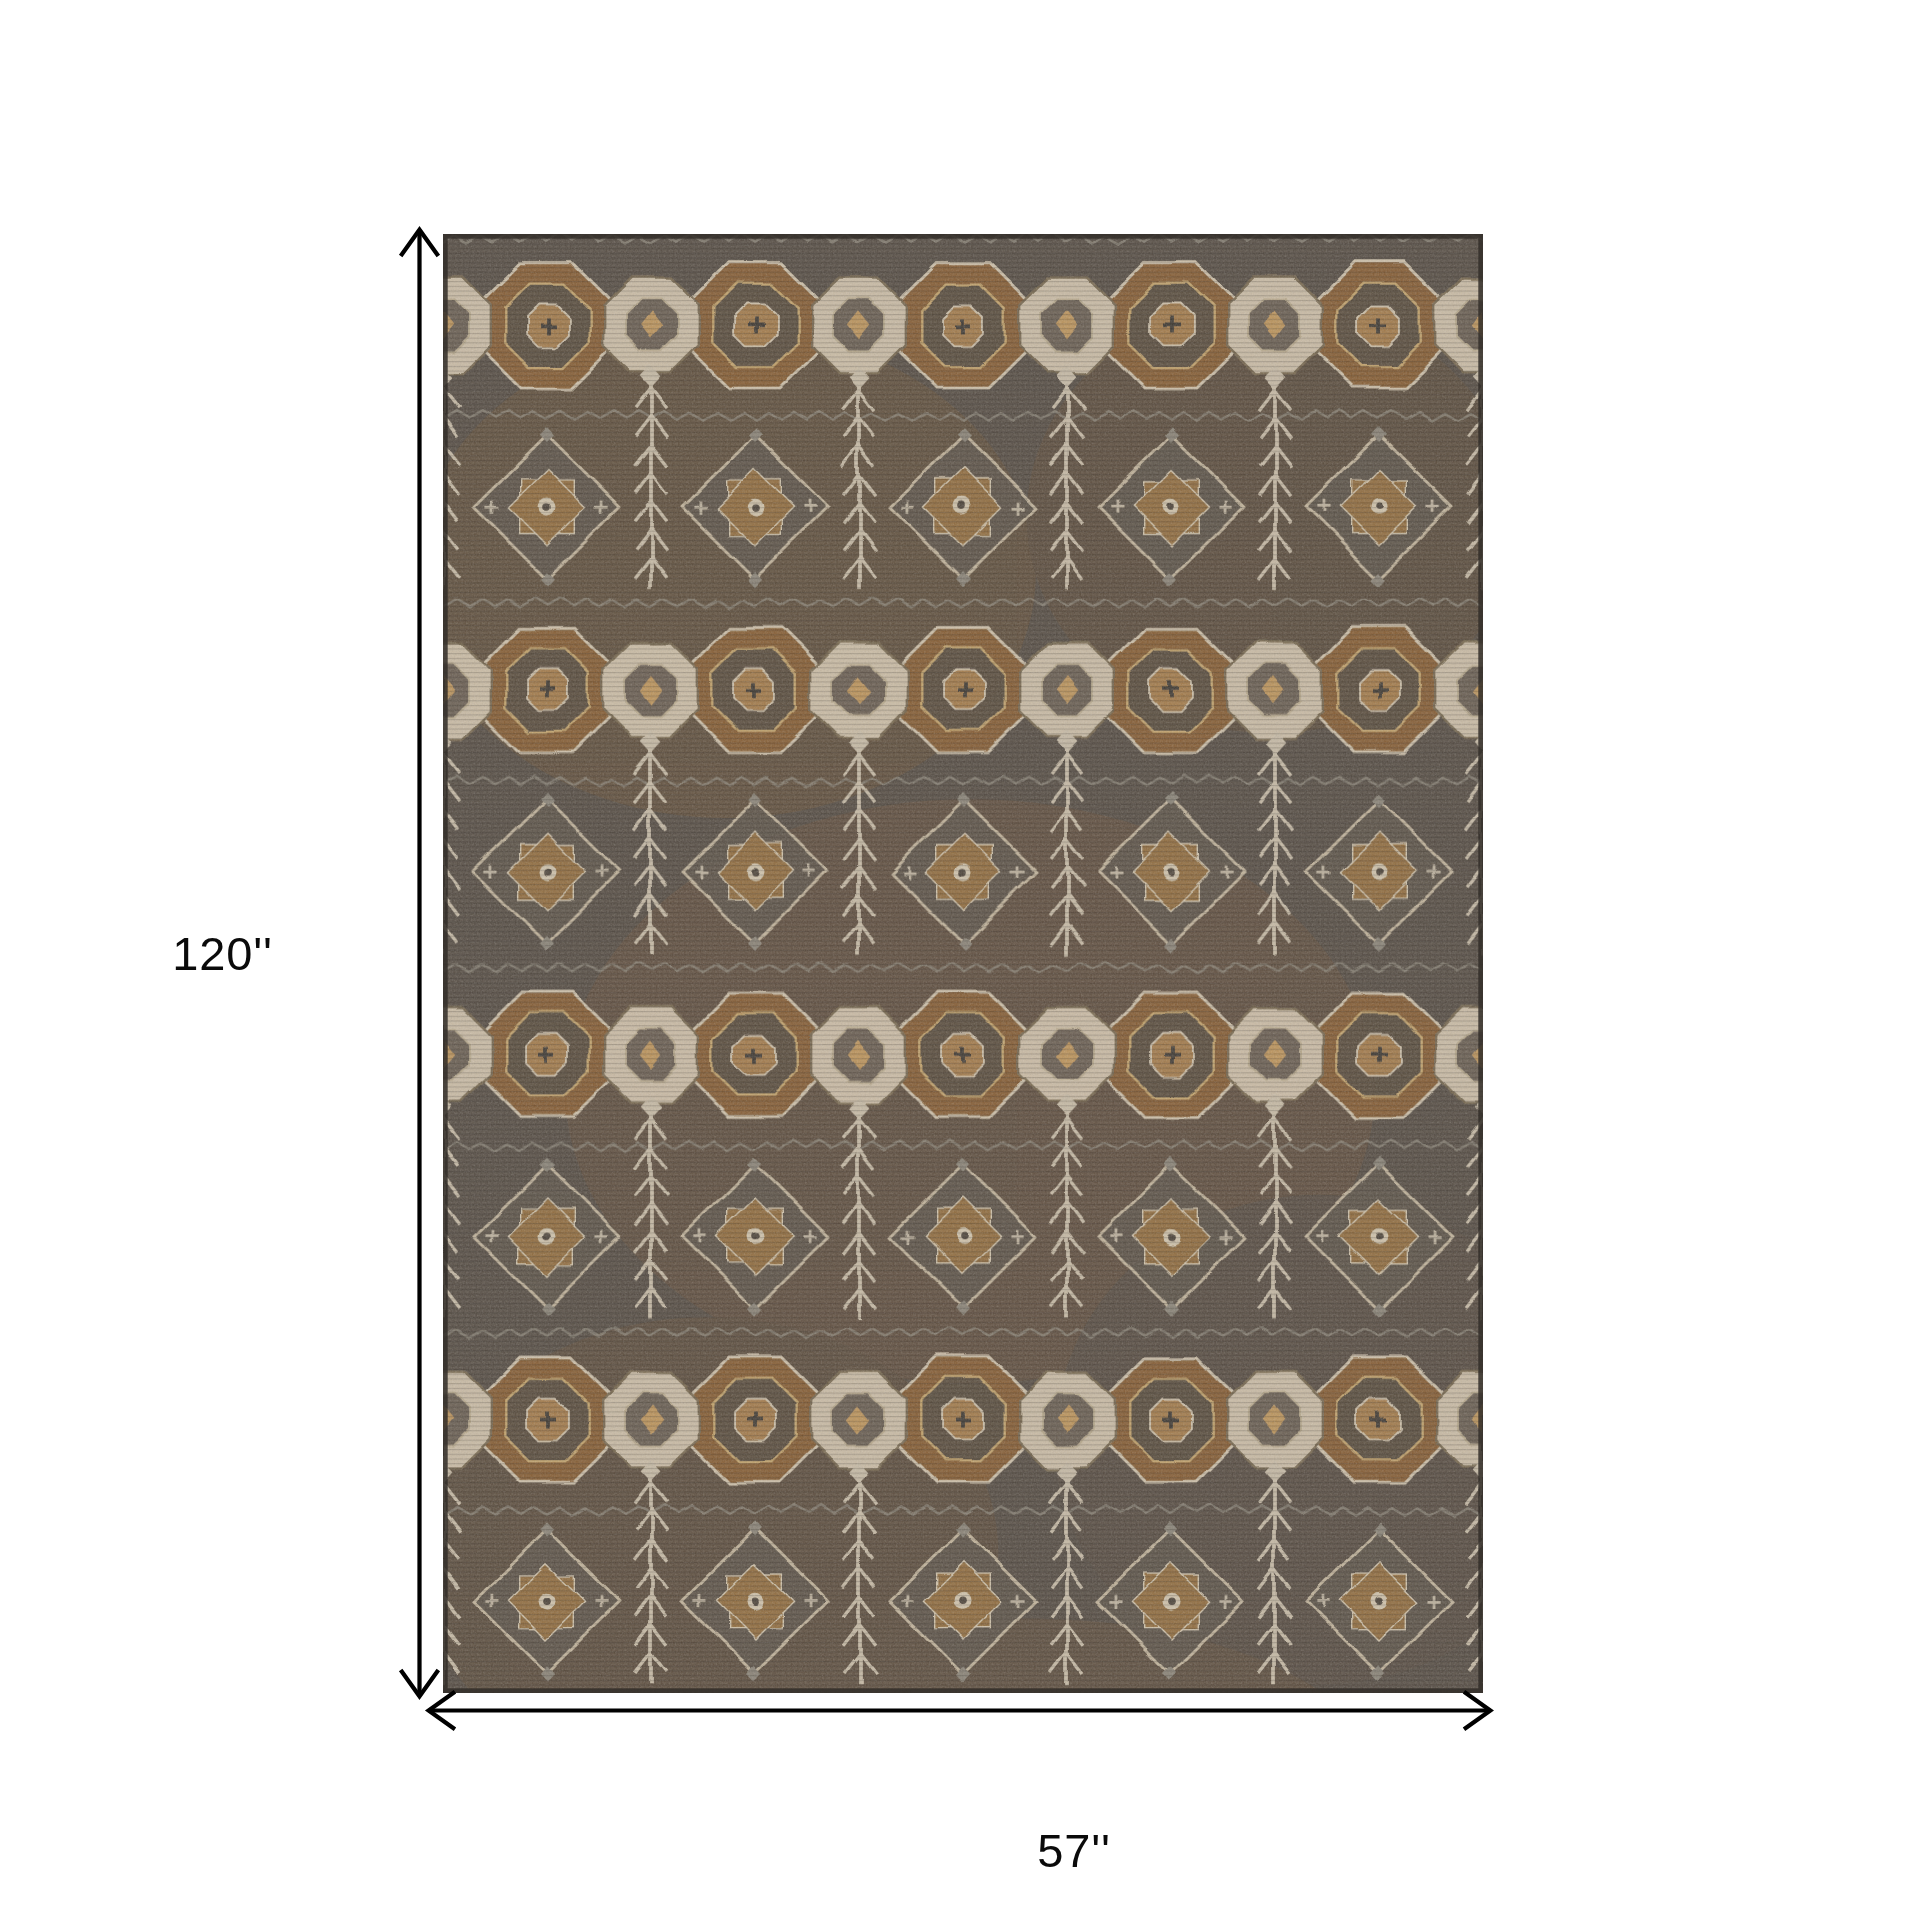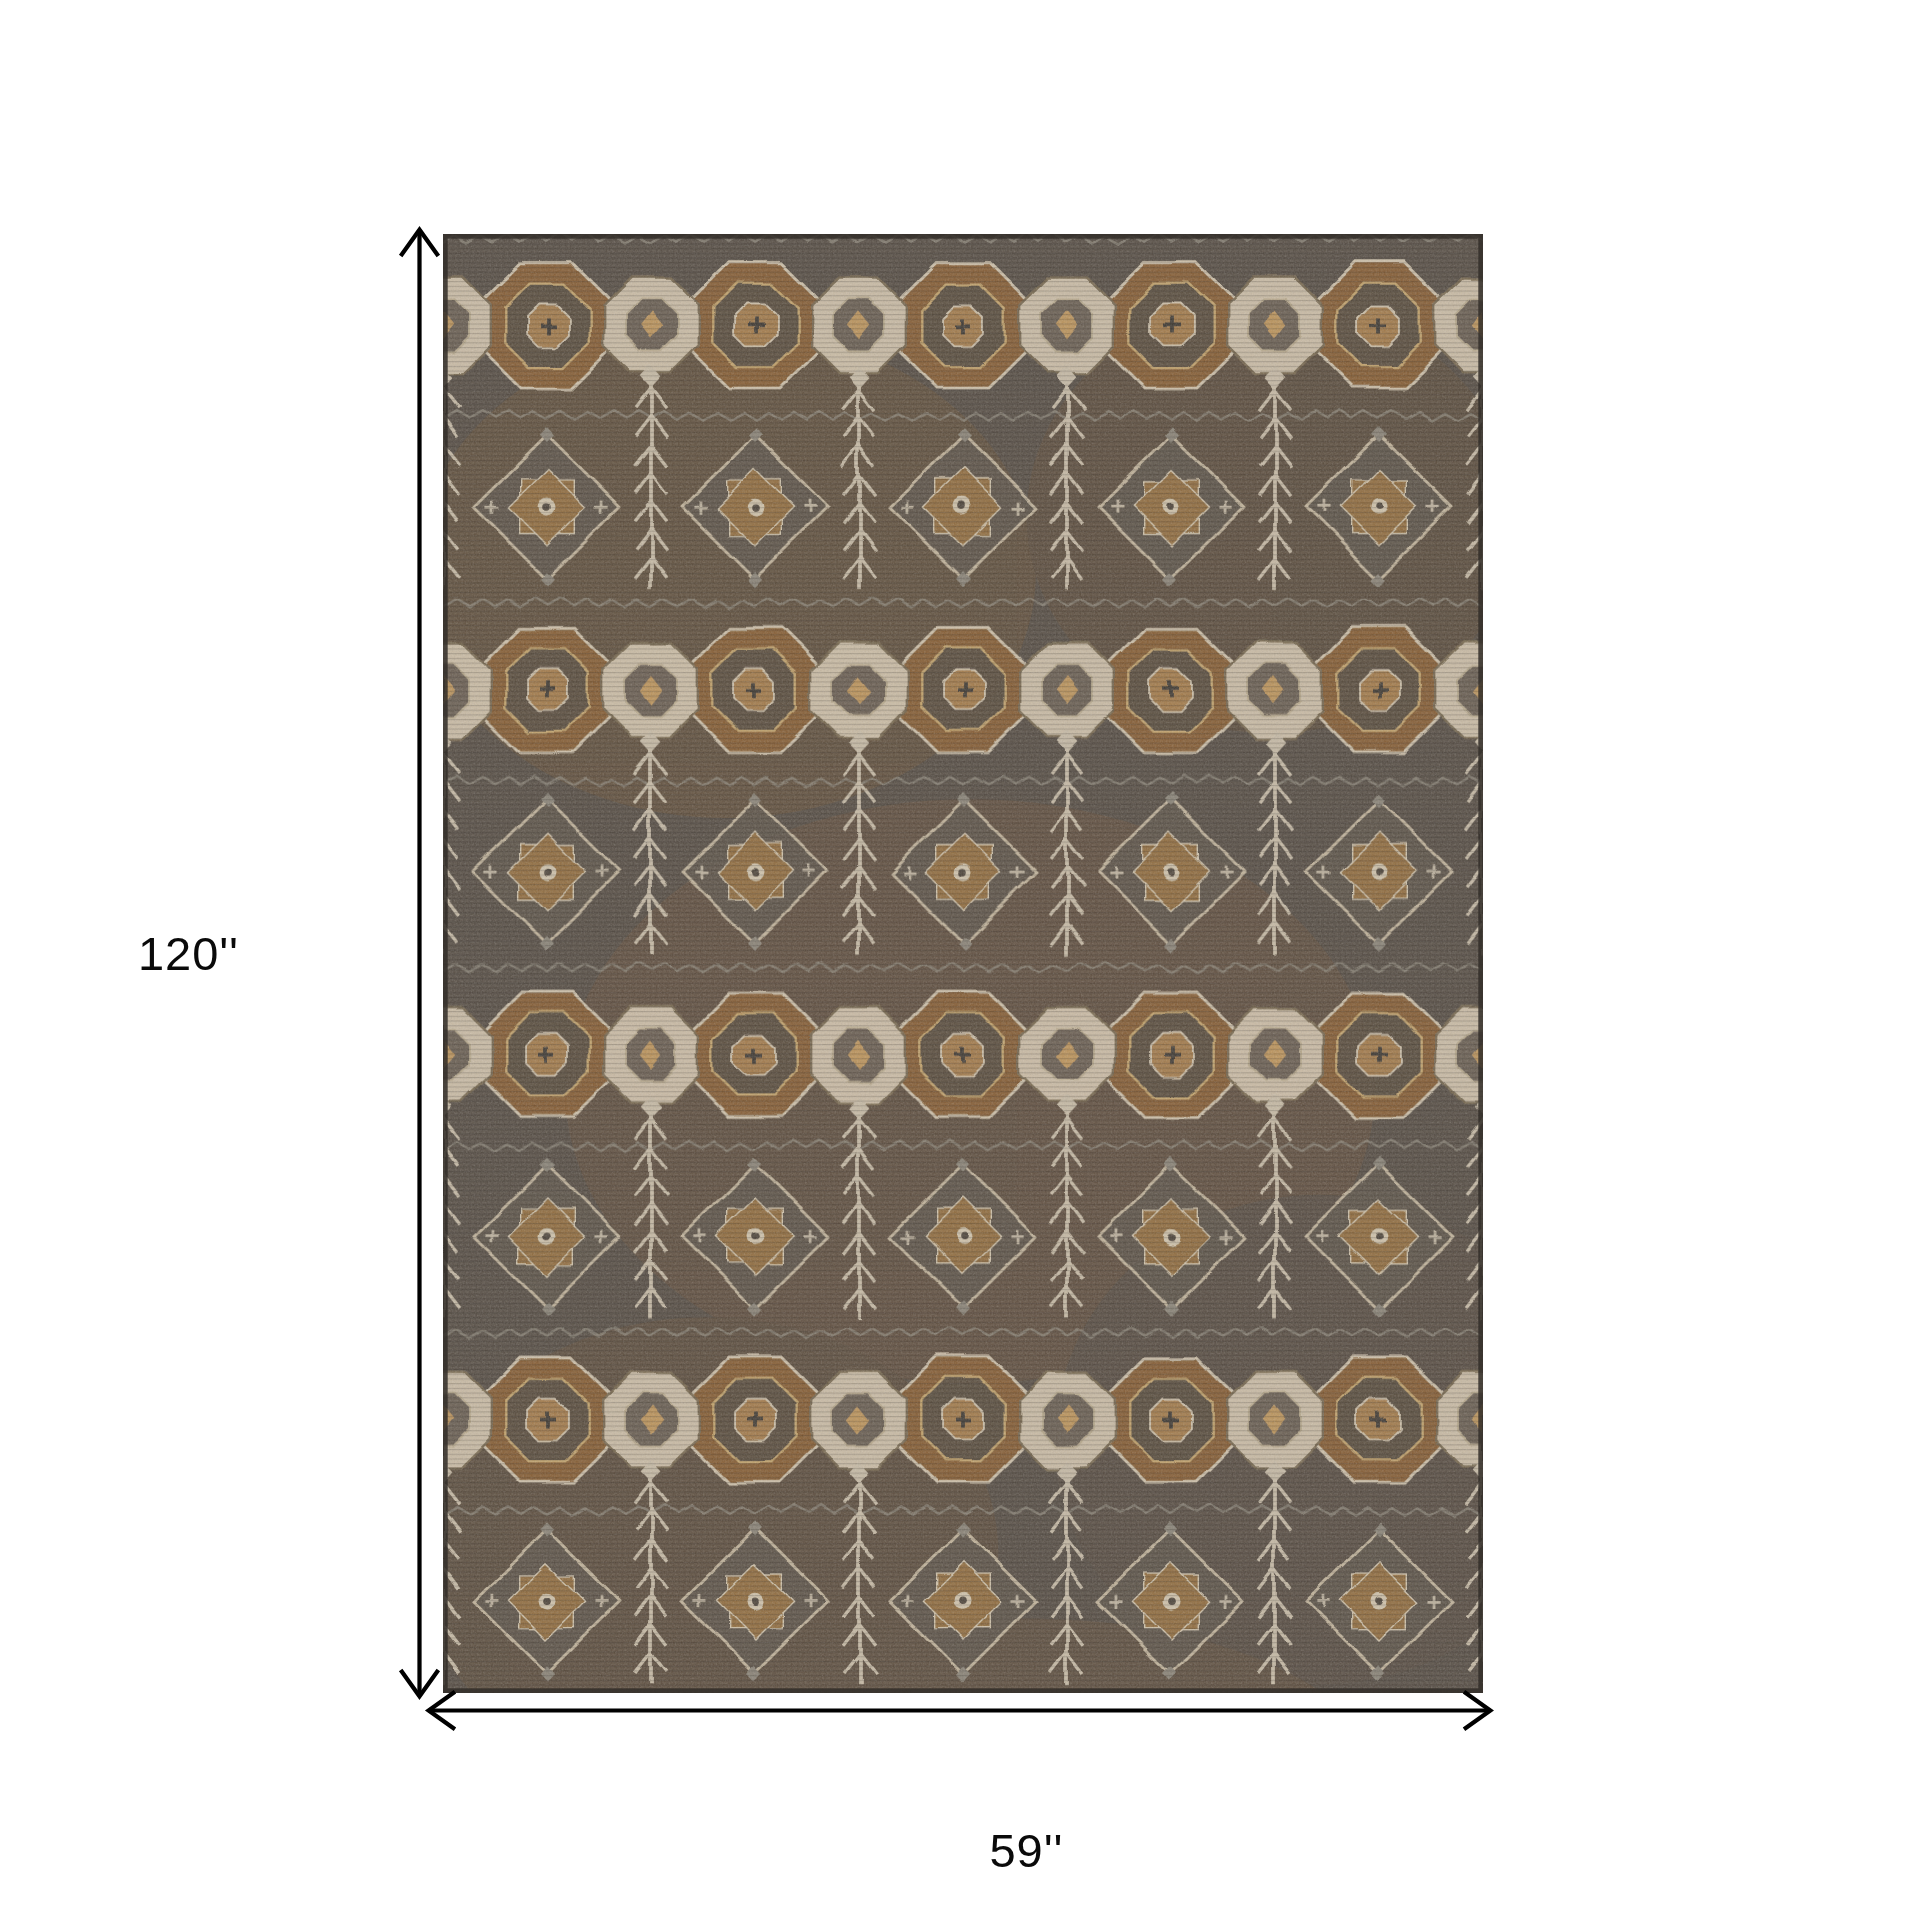--- a/index.html
+++ b/index.html
@@ -24,21 +24,21 @@
   }
   .rug svg { display: block; width: 100%; height: 100%; }
   .dim-arrow { position: absolute; }
   .dim-arrow.vertical   { left: 395px; top: 224px;  width: 49px;   height: 1478px; }
   .dim-arrow.horizontal { left: 422px; top: 1686px; width: 1074px; height: 49px; }
   .dim-label {
     position: absolute;
     color: #0a0a0a;
     font-size: 47px;
     line-height: 53px;
-    text-align: center;
+    text-align: right;
     letter-spacing: 0.9px;
     white-space: nowrap;
   }
   .dim-label.height { left: 104px; top: 927px;  width: 169px; }
   .dim-label.width  { left: 942px; top: 1824px; width: 169px; }
 </style>
 </head>
 <body>
 
 <div class="canvas">
@@ -133,16 +133,16 @@
 
   <svg class="dim-arrow horizontal" viewBox="0 0 1141 52">
     <g stroke="#000000" stroke-width="4.5" fill="none" stroke-linecap="butt" stroke-linejoin="miter">
       <line x1="7" y1="26" x2="1135" y2="26"></line>
       <polyline points="35,6 7,26 35,46"></polyline>
       <polyline points="1107,6 1135,26 1107,46"></polyline>
     </g>
   </svg>
 
   <div class="dim-label height">120''</div>
-  <div class="dim-label width">59''</div>
+  <div class="dim-label width">57''</div>
 
 </div>
 
 
 </body></html>

